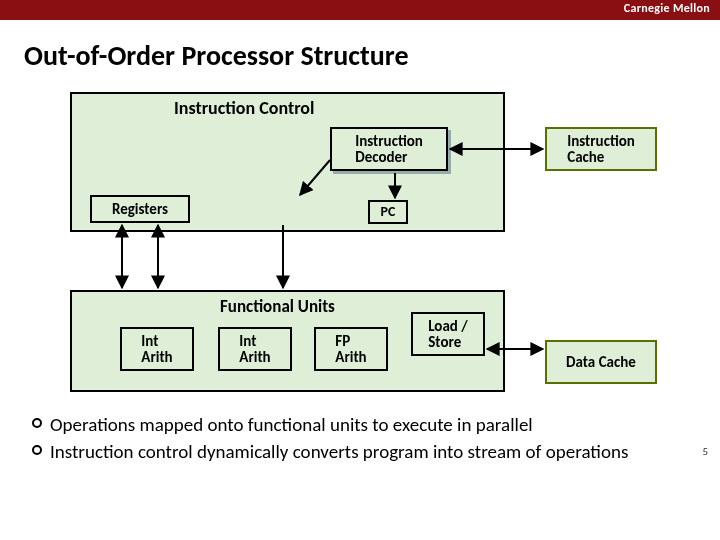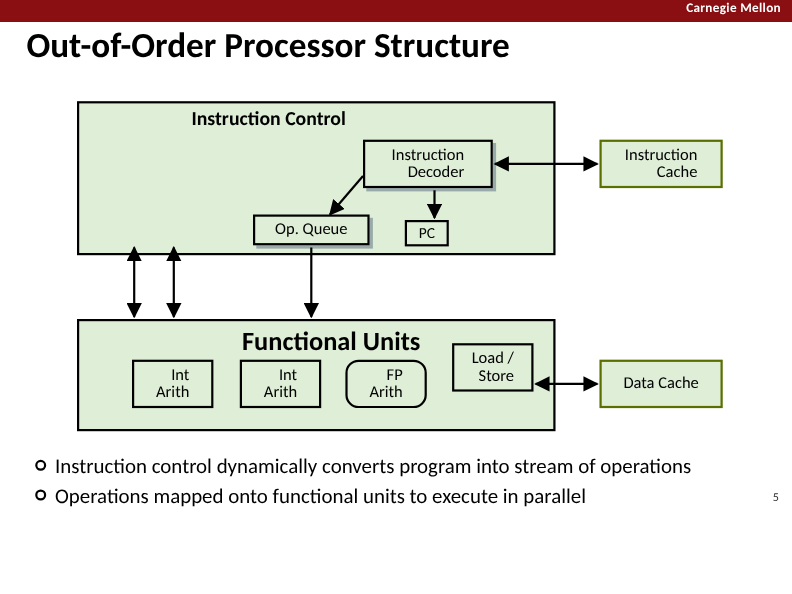--- a/index.html
+++ b/index.html
@@ -1,25 +1,25 @@
 <!DOCTYPE html>
 <html><head>
 <meta charset="utf-8">
 <style>
   * { box-sizing: border-box; margin: 0; padding: 0; }
   html, body { width: 720px; height: 540px; font-family: Calibri, Arial, sans-serif; background: #fff; color: #000; }
   .slide { position: relative; width: 720px; height: 464px; }
   .topbar { position: absolute; top: 0; left: 0; right: 0; height: 20px; background: #8a0f12; }
   .cmu { position: absolute; top: 1px; right: 10px; color: #fff; font-weight: bold; font-size: 12px; letter-spacing: .3px; }
-  .title { position: absolute; top: 22px; left: 24px; font-size: 32px; font-weight: bold; }
+  .title { position: absolute; top: 38px; left: 24px; font-size: 28px; font-weight: bold; }
   
   .panel { position: absolute; background: #dfeed7; border: 2px solid #000; }
   .panel-title { position: absolute; font-weight: bold; }
   
-  .node { position: absolute; background: #dfeed7; border: 2px solid #000; text-align: right; font-weight: normal; display: flex; align-items: center; justify-content: center; line-height: 1.1; }
+  .node { position: absolute; background: #dfeed7; border: 2px solid #000; text-align: left; font-weight: bold; display: flex; align-items: center; justify-content: center; line-height: 1.1; }
   .node.olive { border-color: #5b6e00; }
   .shadow { box-shadow: 3px 3px 0 #9aa; }
   
   .arrow { position: absolute; }
   
   .bullets { position: absolute; left: 50px; right: 20px; top: 414px; font-size: 19px; font-weight: 500; }
   .bullets li { list-style: none; position: relative; padding-left: 0; margin-bottom: 4px; line-height: 1.2; }
   .bul { position: absolute; left: -18px; top: 4px; width: 10px; height: 10px; border: 2px solid #000; border-radius: 50%; background: #fff; }
   .footer { position: absolute; left: 8px; bottom: 6px; font-size: 9px; color: #333; }
   .pagenum { position: absolute; right: 12px; bottom: 6px; font-size: 11px; color: #333; }
@@ -35,38 +35,38 @@
 
 <div class="panel" style="left:70px; top:92px; width:435px; height:140px;"></div>
 <div class="panel-title" style="left:174px; top:97px; font-size:18px;">Instruction Control</div>
 
 <div class="node shadow" style="left:330px; top:127px; width:118px; height:44px; font-size:15px; white-space:pre;">Instruction
 Decoder</div>
 
 <div class="node olive" style="left:545px; top:127px; width:112px; height:44px; font-size:15px; white-space:pre;">Instruction
 Cache</div>
 
+<div class="node" style="left:90px; top:195px; width:100px; height:28px; font-size:15px;">Registers</div>
 
-<div class="node shadow" style="left:230px; top:195px; width:106px; height:28px; font-size:15px;">Op. Queue</div>
 
 <div class="node" style="left:368px; top:200px; width:40px; height:24px; font-size:14px;">PC</div>
 
 <div class="panel" style="left:70px; top:290px; width:435px; height:102px;"></div>
-<div class="panel-title" style="left:220px; top:296px; font-size:24px;">Functional Units</div>
+<div class="panel-title" style="left:220px; top:296px; font-size:17px;">Functional Units</div>
 
 <div class="node" style="left:120px; top:327px; width:74px; height:44px; font-size:15px; white-space:pre;">Int
 Arith</div>
 <div class="node" style="left:218px; top:327px; width:74px; height:44px; font-size:15px; white-space:pre;">Int
 Arith</div>
-<div class="node" style="left:314px; top:327px; width:74px; height:44px; font-size:15px; white-space:pre;border-radius:12px;">FP
+<div class="node" style="left:314px; top:327px; width:74px; height:44px; font-size:15px; white-space:pre;">FP
 Arith</div>
 <div class="node" style="left:411px; top:312px; width:74px; height:44px; font-size:15px; white-space:pre;">Load /
 Store</div>
 
-<div class="node olive" style="left:545px; top:327px; width:112px; height:44px; font-size:15px;">Data Cache</div>
+<div class="node olive" style="left:545px; top:340px; width:112px; height:44px; font-size:15px;">Data Cache</div>
 
 <svg class="arrow" style="left:0; top:0;" width="720" height="540">
   <defs>
     <marker id="ah" viewBox="0 0 10 10" refX="9" refY="5" markerWidth="7" markerHeight="7" orient="auto-start-reverse">
       <path d="M0,0 L10,5 L0,10 z" fill="#000"></path>
     </marker>
   </defs>
 
   <line x1="450" y1="149" x2="543" y2="149" stroke="#000" stroke-width="2" marker-start="url(#ah)" marker-end="url(#ah)"></line>
 
@@ -76,19 +76,19 @@
 
   <line x1="122" y1="225" x2="122" y2="288" stroke="#000" stroke-width="2" marker-start="url(#ah)" marker-end="url(#ah)"></line>
   <line x1="158" y1="225" x2="158" y2="288" stroke="#000" stroke-width="2" marker-start="url(#ah)" marker-end="url(#ah)"></line>
 
   <line x1="283" y1="225" x2="283" y2="288" stroke="#000" stroke-width="2" marker-end="url(#ah)"></line>
 
   <line x1="487" y1="349" x2="543" y2="349" stroke="#000" stroke-width="2" marker-start="url(#ah)" marker-end="url(#ah)"></line>
 </svg>
 
 <ul class="bullets">
+  <li><span class="bul"></span><span>Operations mapped onto functional units to execute in parallel</span></li>
   <li><span class="bul"></span><span>Instruction control dynamically converts program into stream of operations</span></li>
-  <li><span class="bul"></span><span>Operations mapped onto functional units to execute in parallel</span></li>
 </ul>
 
 <div class="pagenum">5</div>
 
 </div>
 
 </body></html>

